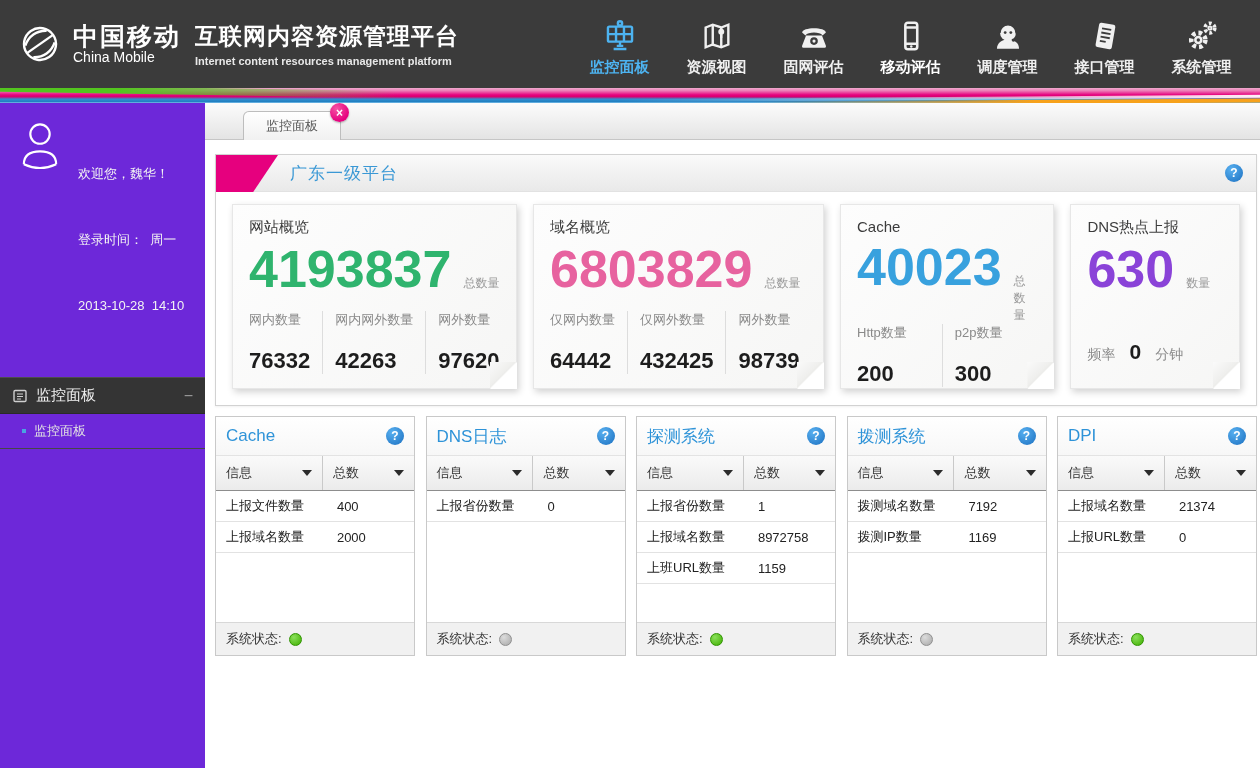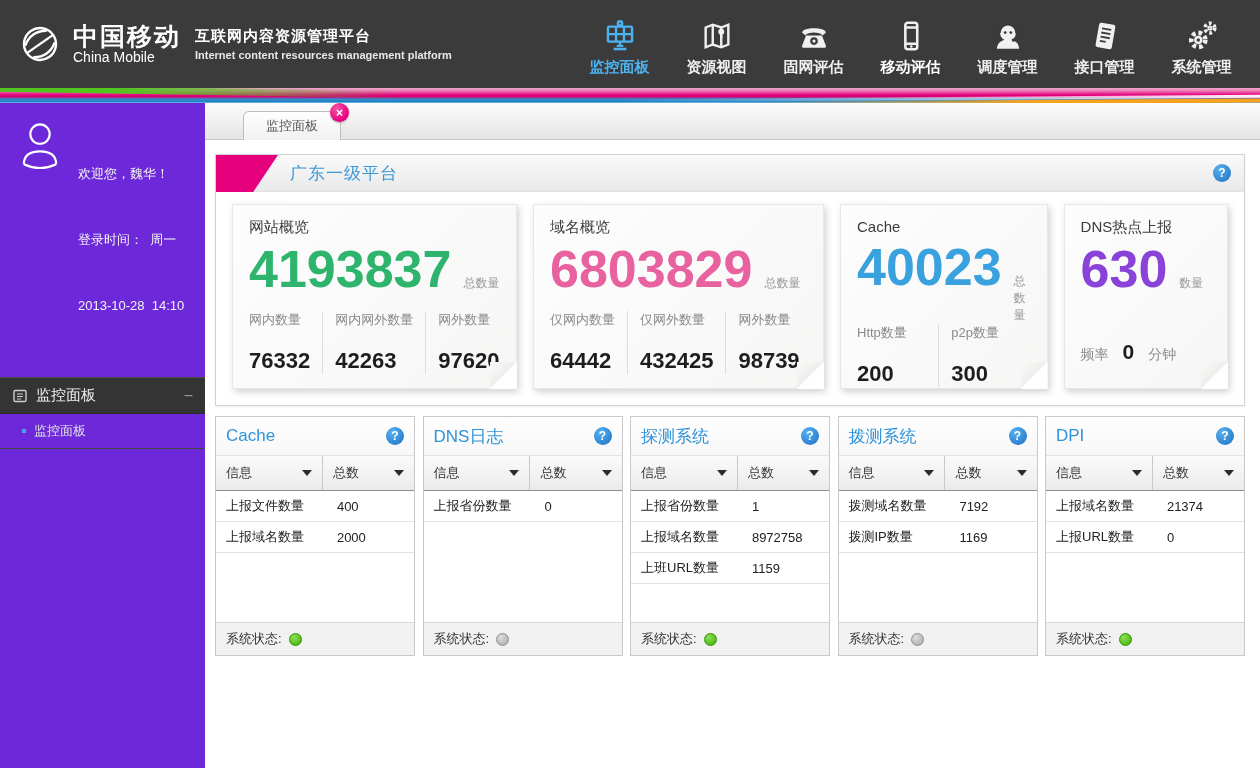--- a/index.html
+++ b/index.html
@@ -7,21 +7,21 @@
   body { font-family:"Liberation Sans","DejaVu Sans",sans-serif; background:#fff; }
   .app { position:relative; width:1260px; height:768px; background:#fff; overflow:hidden; }
 
   
   .header { position:absolute; top:0; left:0; width:1260px; height:88px; background:#3b3b3b; display:flex; align-items:center; z-index:6; }
   .brand { display:flex; align-items:center; gap:9px; padding-left:16px; flex:0 0 auto; }
   .logo-mark { width:48px; height:48px; flex:0 0 auto; }
   .brand-cn { color:#fff; font-size:25px; font-weight:bold; letter-spacing:2px; line-height:26px; }
   .brand-en { color:#fff; font-size:14px; line-height:16px; }
   .title-block { margin-left:14px; }
-  .app-title { color:#fff; font-size:15px; font-weight:bold; letter-spacing:1px; }
+  .app-title { color:#fff; font-size:23px; font-weight:bold; letter-spacing:1px; }
   .app-subtitle { color:#e8e8e8; font-size:11px; font-weight:bold; margin-top:3px; }
   .nav { margin-left:auto; display:flex; padding-right:10px; }
   .nav-item { width:97px; display:flex; flex-direction:column; align-items:center; padding-top:6px; color:#f0f0f0; cursor:pointer; }
   .nav-item .nav-ico { height:38px; display:flex; align-items:center; justify-content:center; }
   .nav-label { font-size:15px; font-weight:600; margin-top:3px; }
   .nav-item.active { color:#4db3f0; }
   .nav-item:nth-child(4) .nav-label { font-weight:800; color:#fff; }
   .nav-item.active .nav-label { color:#4db3f0; }
 
   
@@ -48,21 +48,21 @@
   
   .main { position:absolute; top:103px; left:205px; width:1055px; height:665px; background:#fff; }
   .tab-bar { height:37px; background:linear-gradient(180deg,#fcfcfc,#e4e4e4); border-bottom:1px solid #c6c6c6; position:relative; }
   .tab { position:absolute; left:38px; top:8px; width:98px; height:29px; background:linear-gradient(180deg,#fff,#f1f1f1);
     border:1px solid #bdbdbd; border-bottom:none; border-radius:6px 6px 0 0; display:flex; align-items:center; justify-content:center;
     font-size:13px; color:#555; cursor:pointer; }
   .tab-close { position:absolute; right:-9px; top:-9px; width:19px; height:19px; border-radius:50%;
     background:radial-gradient(circle at 35% 30%,#f554a4,#e6007e 70%); color:#fff; font-size:12px; font-weight:bold;
     display:flex; align-items:center; justify-content:center; cursor:pointer; box-shadow:0 1px 2px rgba(0,0,0,.3); }
 
-  .content { padding:14px 15px 0 10px; }
+  .content { padding:14px 3px 0 10px; }
 
   
   .overview-box { border:1px solid #d2d2d2; background:#fff; box-shadow:0 1px 2px rgba(0,0,0,.06); }
   .banner { height:37px; background:linear-gradient(180deg,#fafafa,#e9e9e9); border-bottom:1px solid #e2e2e2; position:relative;
     display:flex; align-items:center; }
   .banner-flag { position:absolute; left:0; top:0; width:62px; height:37px; background:#e6007e;
     clip-path:polygon(0 0,100% 0,60% 100%,0 100%); }
   .banner-title { margin-left:74px; color:#3a98d5; font-size:17px; letter-spacing:1px; }
   .help { width:18px; height:18px; border-radius:50%; background:radial-gradient(circle at 35% 30%,#58b0f0,#1b6fc0);
     color:#fff; font-size:12px; font-weight:bold; display:flex; align-items:center; justify-content:center; cursor:pointer;

